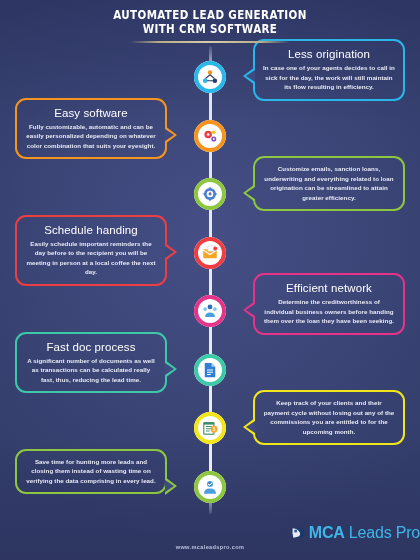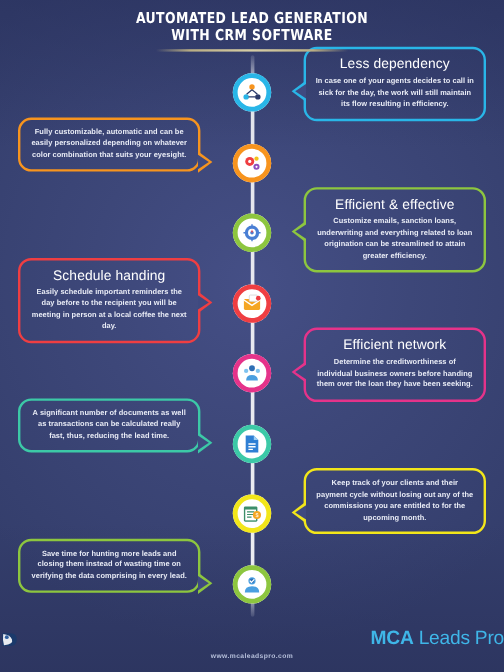--- a/index.html
+++ b/index.html
@@ -112,21 +112,21 @@
   .card p{
     font-size:6.2px; line-height:9.6px; color:#e9ecf6;
     font-weight:bold; letter-spacing:.05px;
   }
 
   
   .footer{
     position:absolute; left:0; bottom:10px; width:100%;
     text-align:center; z-index:6;
   }
-  .logo-row{ display:flex; align-items:center; justify-content:space-between; gap:3px; }
+  .logo-row{ display:flex; align-items:center; justify-content:flex-end; gap:3px; }
   .logo-mark{ width:16px; height:16px; display:block; }
   .logo-text{ font-size:16px; font-weight:bold; color:#3fb6e8; letter-spacing:-.2px; line-height:16px;}
   .logo-text .lt{ font-weight:normal; }
   .logo-url{ font-size:5.6px; color:#b9c2dd; letter-spacing:.35px; margin-top:3px; font-weight:bold;}
 </style>
 </head>
 <body>
 
 <div id="page">
 
@@ -139,57 +139,57 @@
   </div>
 
   <div class="spine"></div>
 
   <div class="timeline" id="timeline">
       <div class="row" style="top: 77px; --c: #29b6e8;">
         <div class="card right" style="--c: #29b6e8;">
           <span class="tail">
             <i></i>
           </span>
-     <h2>Less dependency</h2>
+     <h2>Less origination</h2>
      <p>In case one of your agents decides to call in sick for the day, the work will still maintain its flow resulting in efficiency.</p>
         </div>
         <div class="badge" style="--c: #29b6e8;">
           <span class="ring"></span>
           <svg class="glyph" viewBox="0 0 24 24">
             <circle cx="12" cy="6" r="3" fill="#f7941e"></circle>
         <circle cx="5.5" cy="17" r="3" fill="#29b6e8"></circle>
         <circle cx="18.5" cy="17" r="3" fill="#2b3a6b"></circle>
         <path d="M12 9 L6 14 M12 9 L18 14 M8 17 h8" stroke="#2b3a6b" stroke-width="1.4" fill="none"></path>
           </svg>
         </div>
       </div>
       <div class="row" style="top: 135.5px; --c: #f7941e;">
         <div class="card left" style="--c: #f7941e;">
           <span class="tail">
             <i></i>
           </span>
+     <h2>Easy software</h2>
      <p>Fully customizable, automatic and can be easily personalized depending on whatever color combination that suits your eyesight.</p>
         </div>
         <div class="badge" style="--c: #f7941e;">
           <span class="ring"></span>
           <svg class="glyph" viewBox="0 0 24 24">
             <circle cx="9.5" cy="10" r="5" fill="#ef3e42"></circle>
             <circle cx="9.5" cy="10" r="1.8" fill="#fff"></circle>
         <circle cx="17" cy="16" r="3.4" fill="#8e4fc0"></circle>
             <circle cx="17" cy="16" r="1.2" fill="#fff"></circle>
         <circle cx="17" cy="7" r="2.4" fill="#f2c21a"></circle>
           </svg>
         </div>
       </div>
       <div class="row" style="top: 194px; --c: #8dc63f;">
         <div class="card right" style="--c: #8dc63f;">
           <span class="tail">
             <i></i>
           </span>
-     <h2>Efficient &amp; effective</h2>
      <p>Customize emails, sanction loans, underwriting and everything related to loan origination can be streamlined to attain greater efficiency.</p>
         </div>
         <div class="badge" style="--c: #8dc63f;">
           <span class="ring"></span>
           <svg class="glyph" viewBox="0 0 24 24">
             <circle cx="12" cy="12" r="8" fill="#4a7fd4"></circle>
         <circle cx="12" cy="12" r="4.4" fill="#ffffff"></circle>
         <circle cx="12" cy="12" r="2" fill="#4a7fd4"></circle>
         <path d="M12 2.5 v3 M12 18.5 v3 M2.5 12 h3 M18.5 12 h3" stroke="#4a7fd4" stroke-width="1.6"></path>
         <path d="M12 8 l1 3 -1 1 -1-1z" fill="#ef3e42"></path>
@@ -230,20 +230,21 @@
         <circle cx="5.5" cy="9.5" r="2.4" fill="#7fc3ef"></circle>
         <circle cx="18.5" cy="9.5" r="2.4" fill="#7fc3ef"></circle>
           </svg>
         </div>
       </div>
       <div class="row" style="top: 369.5px; --c: #3cc9a7;">
         <div class="card left" style="--c: #3cc9a7;">
           <span class="tail">
             <i></i>
           </span>
+     <h2>Fast doc process</h2>
      <p>A significant number of documents as well as transactions can be calculated really fast, thus, reducing the lead time.</p>
         </div>
         <div class="badge" style="--c: #3cc9a7;">
           <span class="ring"></span>
           <svg class="glyph" viewBox="0 0 24 24">
             <path d="M5 2.5 h9 l5 5 v14 H5 Z" fill="#2f7fd4"></path>
         <path d="M14 2.5 v5 h5 Z" fill="#9fd0f5"></path>
         <path d="M8 12 h8 M8 15 h8 M8 18 h5" stroke="#ffffff" stroke-width="1.5"></path>
           </svg>
         </div>

